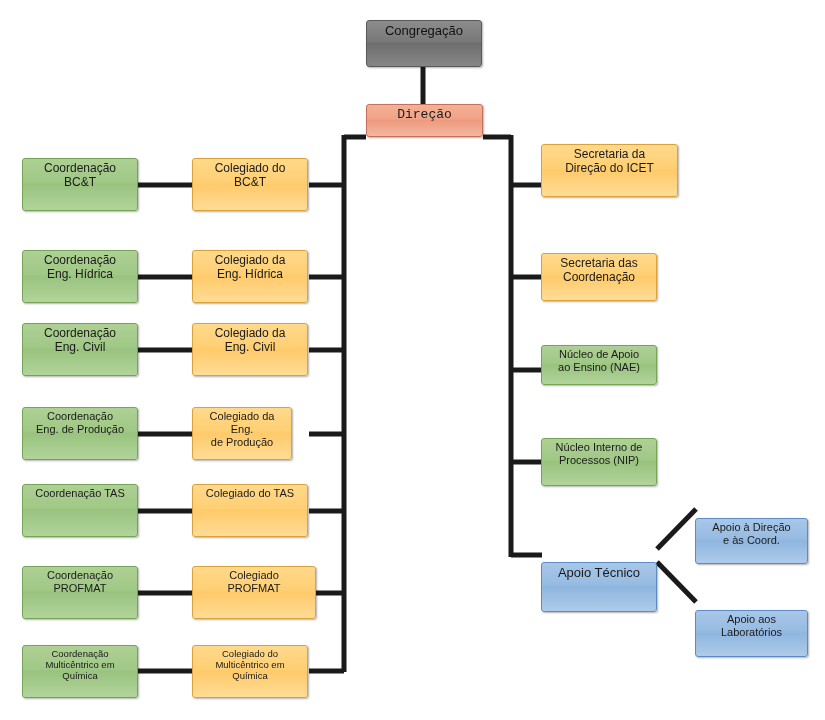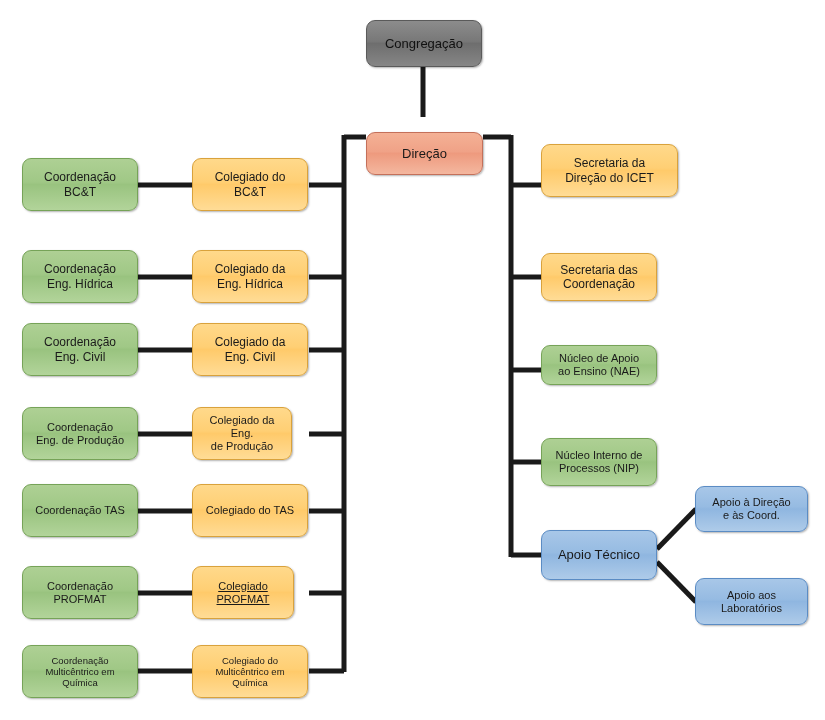--- a/index.html
+++ b/index.html
@@ -23,23 +23,23 @@
     position: absolute;
     left: 0;
     top: 0;
     width: 825px;
     height: 720px;
     pointer-events: none;
   }
   .node {
     position: absolute;
     box-sizing: border-box;
-    border-radius: 9px;
+    border-radius: 3px;
     display: flex;
-    align-items: center;
+    align-items: flex-start;
     justify-content: center;
     text-align: center;
     color: #1a1a1a;
     line-height: 1.18;
     padding: 2px 6px;
     z-index: 5;
     border: 1px solid rgba(0,0,0,0.35);
     box-shadow: 1px 1px 2px rgba(0,0,0,0.30);
   }
   .node .label {
@@ -59,20 +59,21 @@
     background: linear-gradient(to bottom, #aed094 0%, #a0c886 45%, #99c37f 50%, #b2d49a 100%);
     border-color: #76a358;
   }
   .n-yellow {
     background: linear-gradient(to bottom, #ffd98b 0%, #ffcf74 45%, #ffca6a 50%, #ffdc96 100%);
     border-color: #d9a23c;
   }
   .n-blue {
     background: linear-gradient(to bottom, #a8c7e8 0%, #96bbe2 45%, #8fb6e0 50%, #aecbe9 100%);
     border-color: #5b8cc4;
+    margin-top: 32px;
   }
   .fs13 { font-size: 13px; }
   .fs12 { font-size: 12px; }
   .fs11 { font-size: 11px; }
   .fs10 { font-size: 9.5px; }
 </style>
 </head>
 <body>
 
 <div id="chart">
@@ -112,21 +113,21 @@
 
       <line x1="657" y1="549" x2="696" y2="509"></line>
       <line x1="657" y1="562" x2="696" y2="602"></line>
     </g>
   </svg>
 
   <div class="node n-gray fs13" style="left:366px; top:20px; width:116px; height:47px;">
     <span class="label">Congregação</span>
   </div>
 
-  <div class="node n-salmon fs13" style="left:366px; top:132px; width:117px; height:43px;">
+  <div class="node n-salmon fs13" style="left:366px; top:104px; width:117px; height:33px;font-family:Liberation Mono, monospace;">
     <span class="label">Direção</span>
   </div>
 
   <div class="node n-green fs12" style="left:22px; top:158px; width:116px; height:53px;">
     <span class="label">
       <span>Coordenação</span><br><span>BC&amp;T</span>
     </span>
   </div>
 
   <div class="node n-green fs12" style="left:22px; top:250px; width:116px; height:53px;">
@@ -184,21 +185,21 @@
   <div class="node n-yellow fs11" style="left:192px; top:407px; width:100px; height:53px;">
     <span class="label">
       <span>Colegiado da Eng.</span><br><span>de Produção</span>
     </span>
   </div>
 
   <div class="node n-yellow fs11" style="left:192px; top:484px; width:116px; height:53px;">
     <span class="label">Colegiado do TAS</span>
   </div>
 
-  <div class="node n-yellow fs11" style="left:192px; top:566px; width:102px; height:53px;text-decoration:underline;">
+  <div class="node n-yellow fs11" style="left:192px; top:566px; width:124px; height:53px;">
     <span class="label">
       <span>Colegiado</span><br><span>PROFMAT</span>
     </span>
   </div>
 
   <div class="node n-yellow fs10" style="left:192px; top:645px; width:116px; height:53px;">
     <span class="label">
       <span>Colegiado do</span><br><span>Multicêntrico em</span><br><span>Química</span>
     </span>
   </div>

